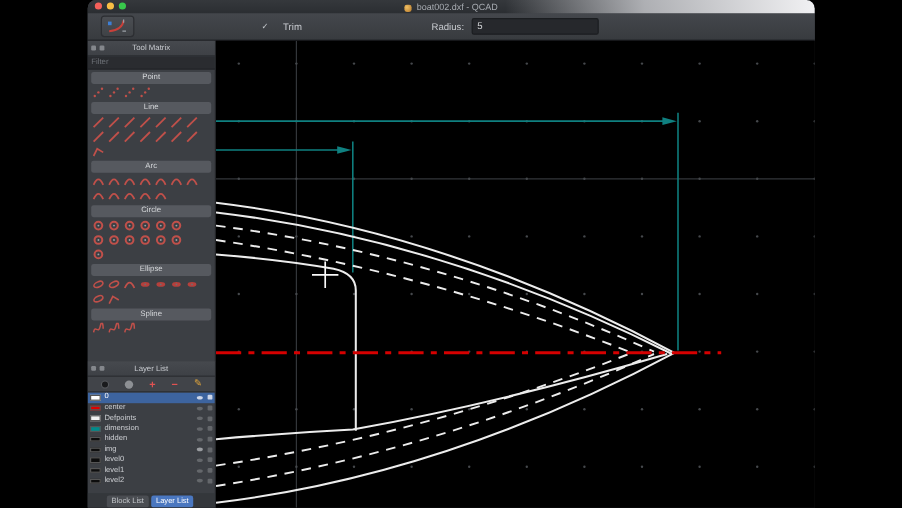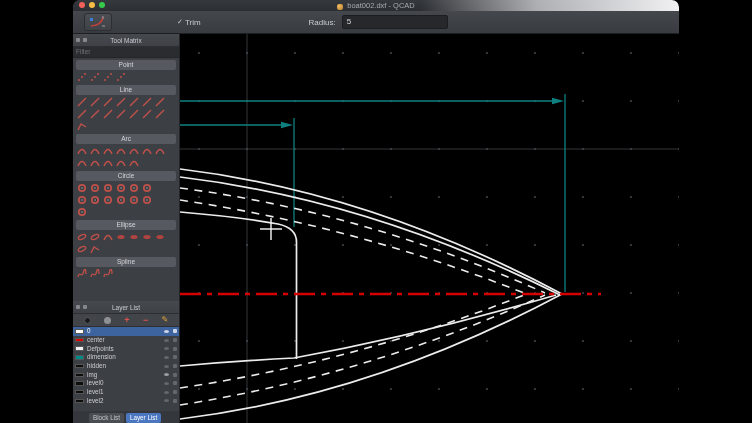--- a/index.html
+++ b/index.html
@@ -15,21 +15,21 @@
   .doc-ico{width:6px;height:6px;border-radius:2px;background:radial-gradient(circle at 35% 35%,#f0c063,#b4772a);}
   .title{font-size:7.5px;color:#a7abb1;white-space:nowrap;}
   .glare{position:absolute;right:0;top:0;width:258px;height:11px;z-index:2;
     background:linear-gradient(90deg,rgba(230,230,233,0) 0%,rgba(205,206,210,.8) 45%,#f1f1f3 100%);
     border-top-right-radius:7px;}
   
   .toolbar{height:22px;background:linear-gradient(#44474c,#383b3f);border-bottom:1px solid #1d1f22;
     display:flex;align-items:center;}
   .tool-btn{margin-left:11px;width:26px;height:16px;background:linear-gradient(#4b4e53,#3f4246);
     border:1px solid #2c2e32;border-radius:3px;display:flex;align-items:center;justify-content:center;}
-  .chk{margin-left:65px;display:flex;align-items:center;gap:2px;}
+  .chk{margin-left:106px;display:flex;align-items:center;gap:12px;}
   .chk .mark{color:#c3c6ca;font-size:7px;}
   .lbl{font-size:8px;color:#c9ccd1;}
   .radius-lbl{margin-left:108px;}
   .num-field{margin-left:6px;width:100px;height:12px;background:#26282c;border:1px solid #1b1d20;
     border-radius:2px;color:#d6d8da;font-size:8px;line-height:12px;padding-left:4px;}
   
   .main{position:relative;height:390px;background:#000;}
   .canvas{position:absolute;left:107px;top:0;width:499px;height:390px;background:#000;}
   
   .panel{position:absolute;left:0;width:107px;background:#3c3f44;border-right:1px solid #232528;

